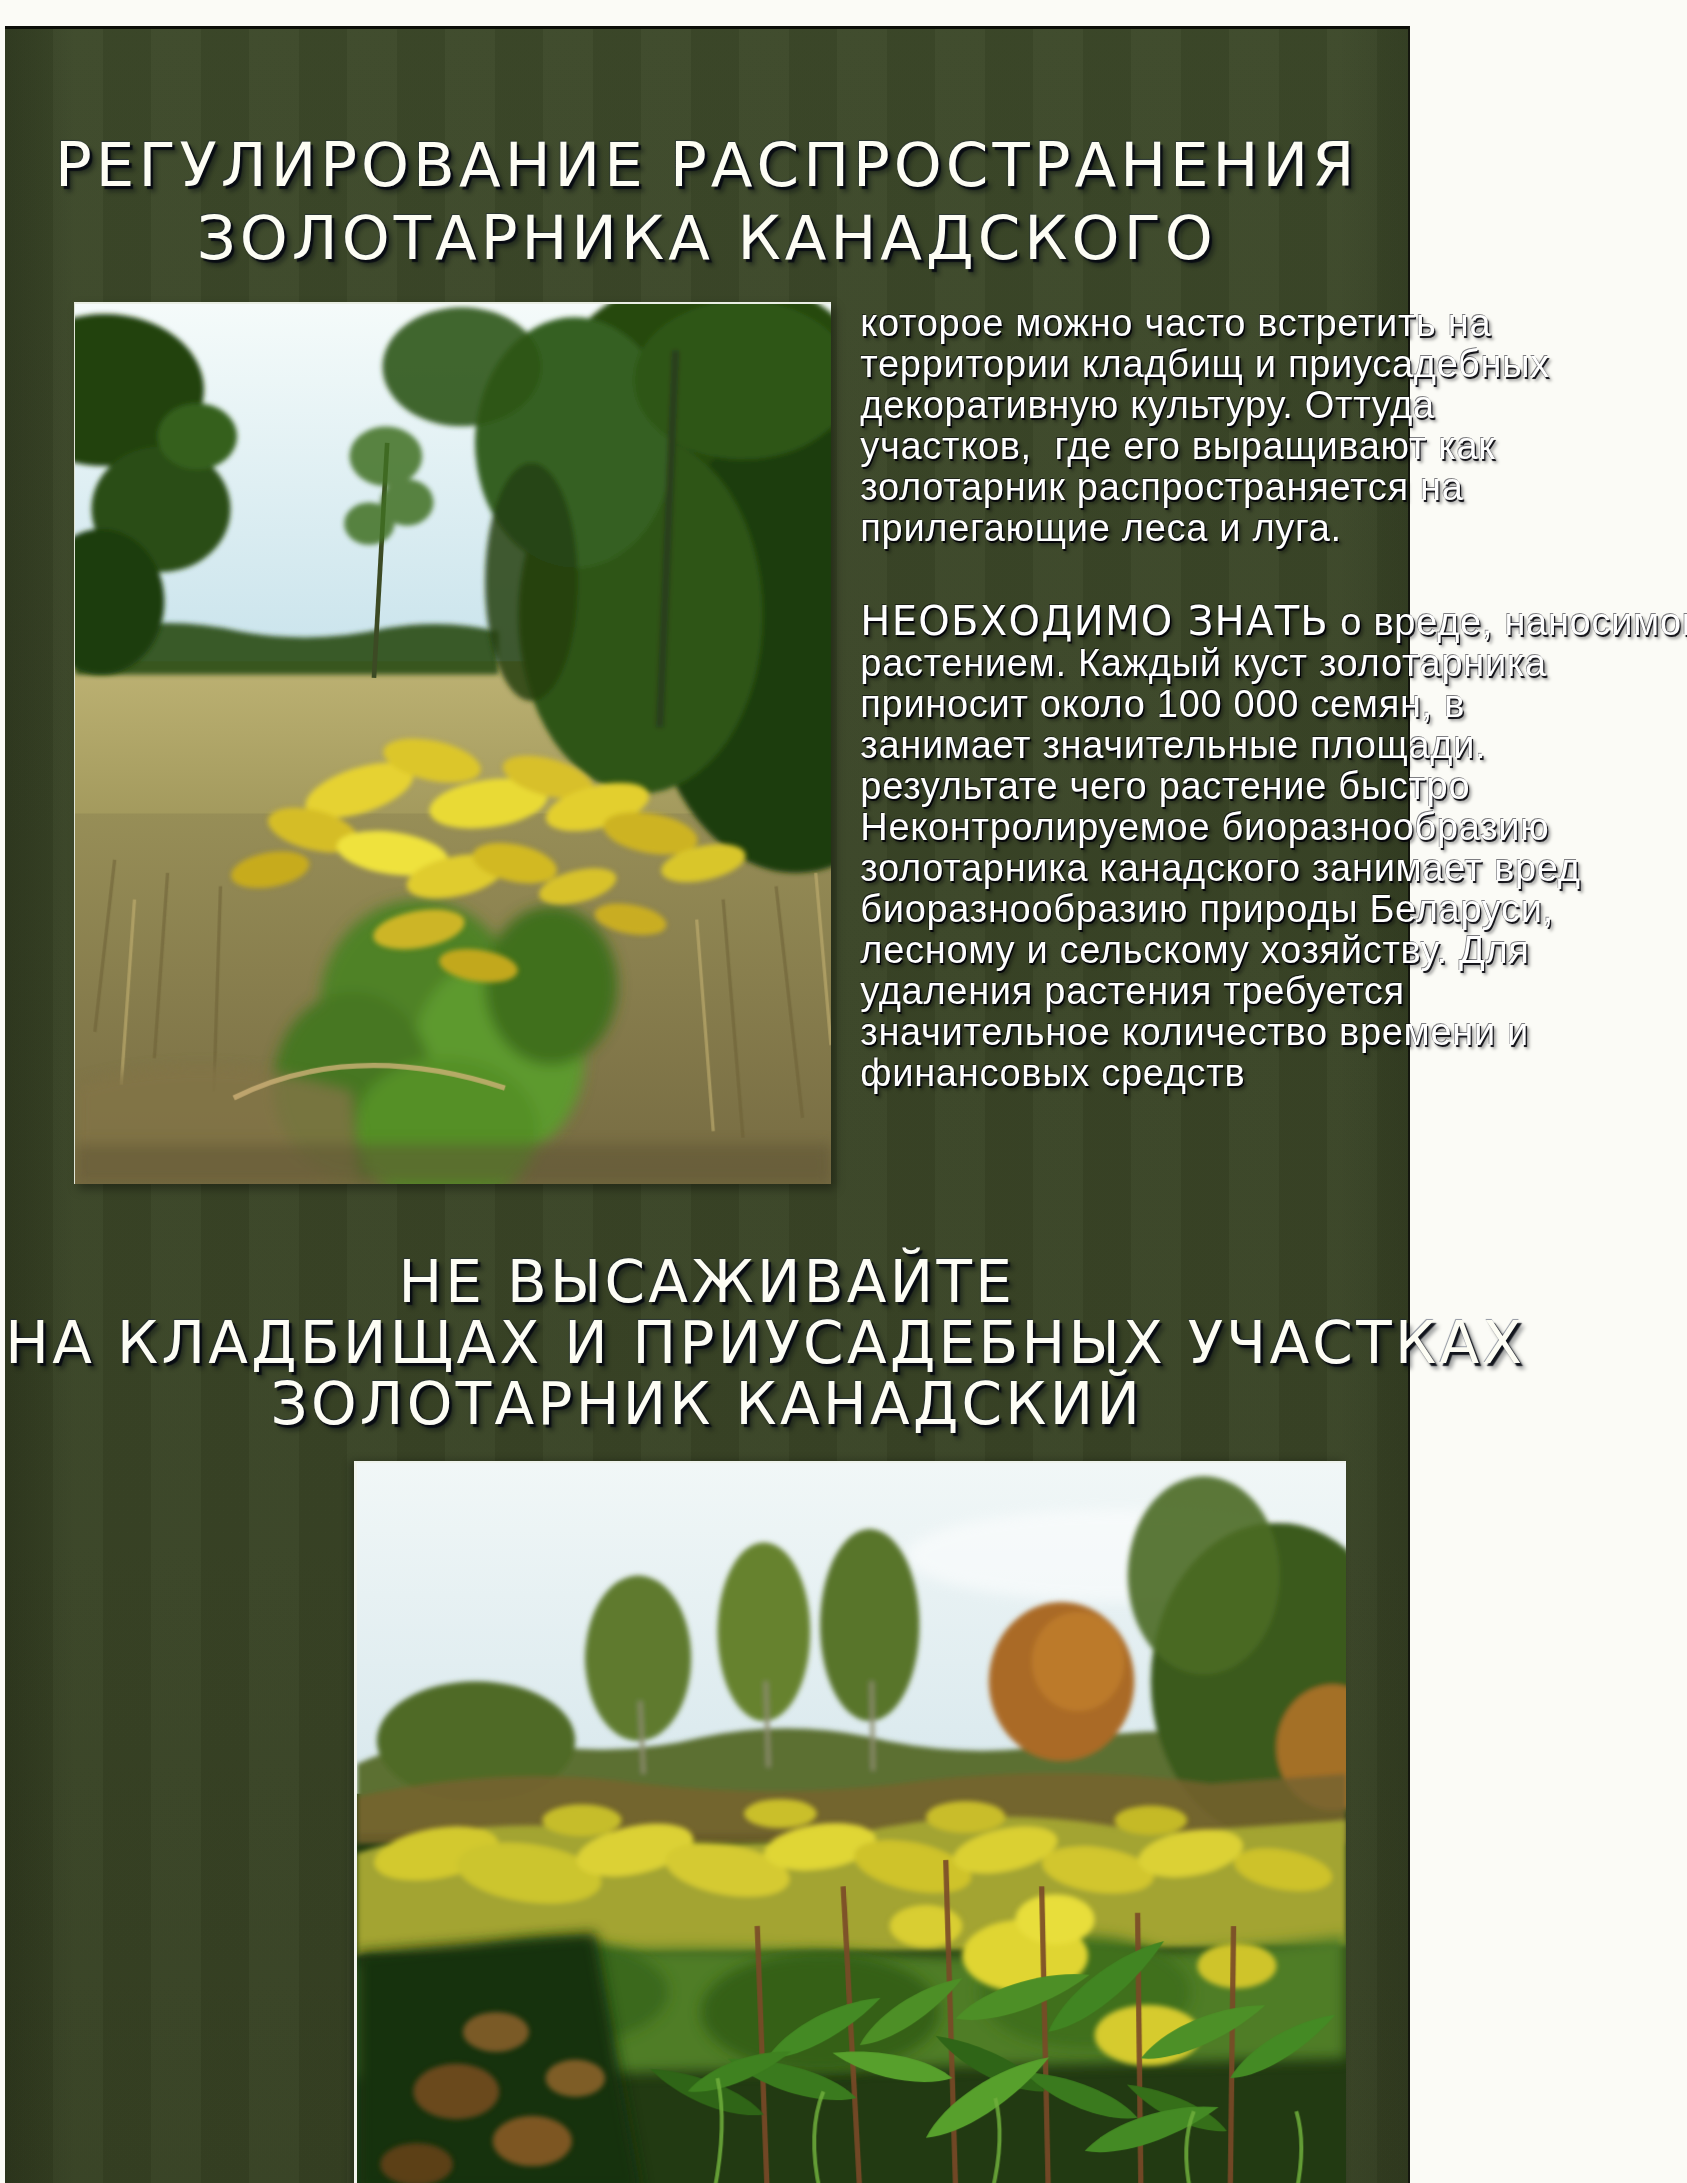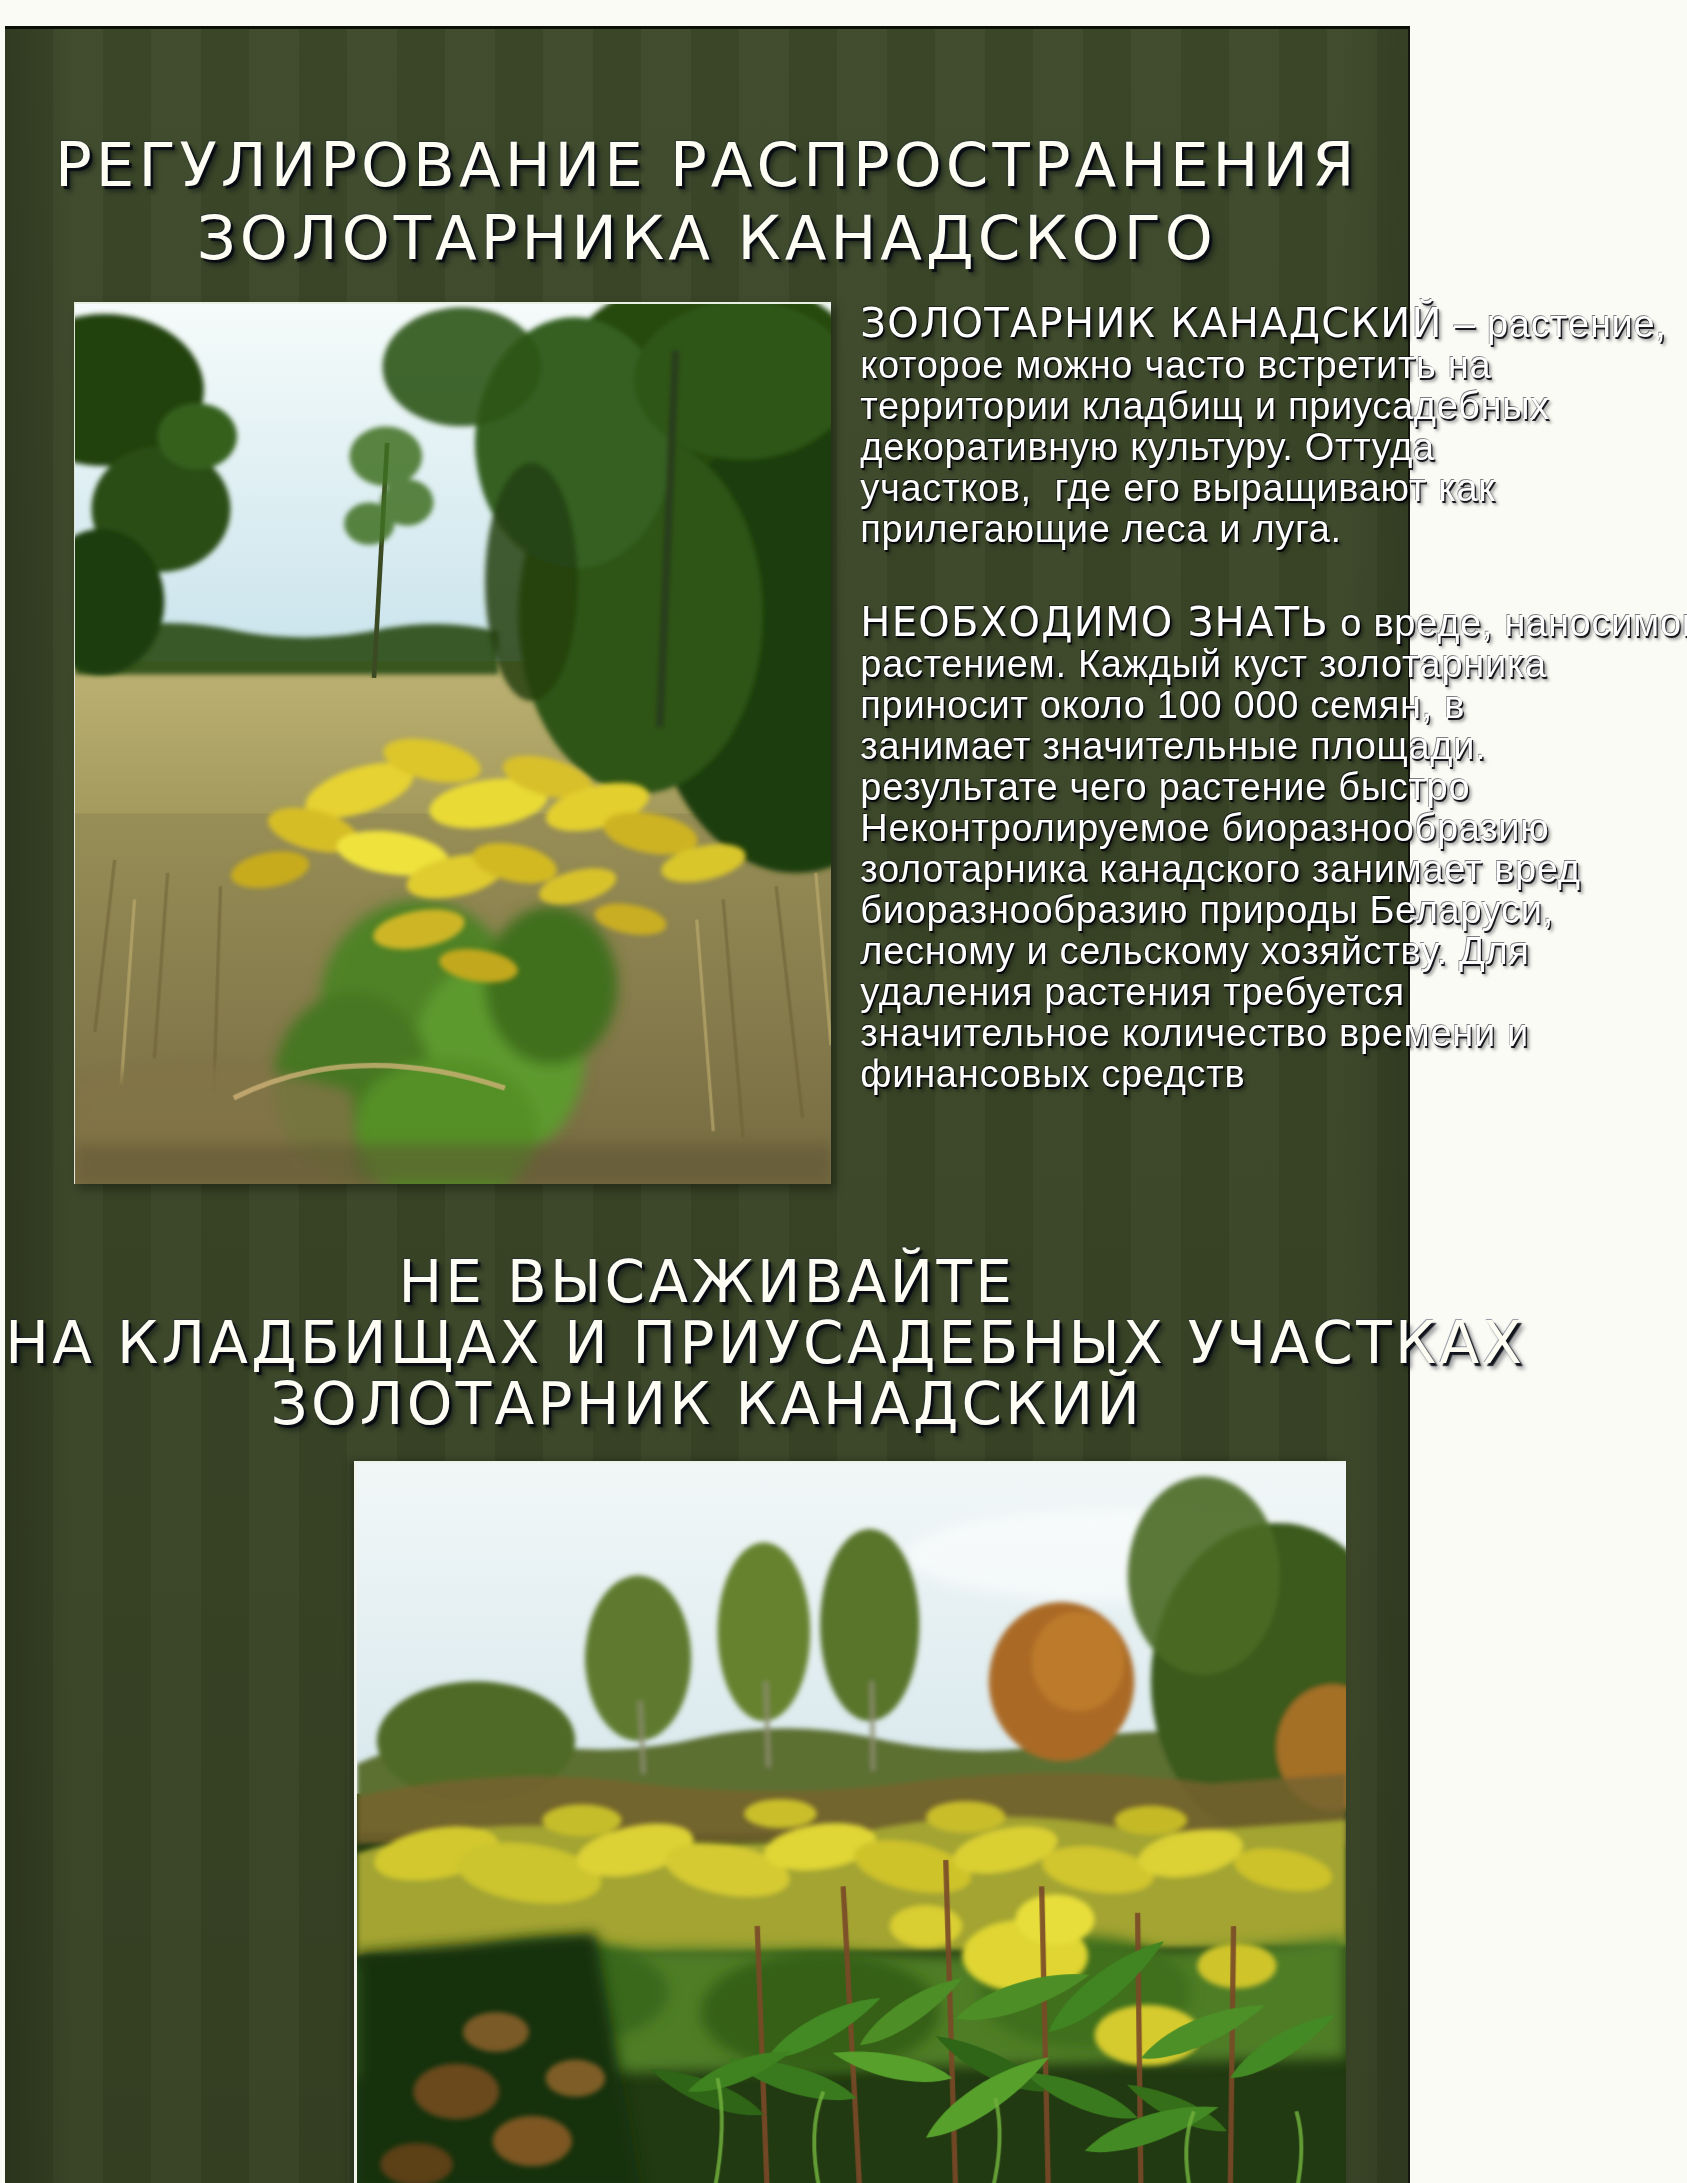--- a/index.html
+++ b/index.html
@@ -134,25 +134,25 @@
           <ellipse cx="840" cy="930" rx="55" ry="22" fill="#c9ad20" transform="rotate(10 840 930)"></ellipse>
         </g>
         <path d="M0,1180 Q200,1120 420,1190 L430,1330 L0,1330 Z" fill="#837547" opacity=".8" filter="url(#b6)"></path>
         <path d="M240,1200 Q420,1110 650,1185" stroke="#cdb177" stroke-width="8" fill="none" opacity=".8"></path>
         <rect y="1270" width="1143" height="60" fill="#5f5534" opacity=".55" filter="url(#b6)"></rect>
       </svg>
     </figure>
 
     <section class="text-col">
       <p class="para">
-        <span class="line"><span class="lead">ЗОЛОТАРНИК КАНАДСКИЙ</span><span> – растение,</span></span>
         <span class="line">которое можно часто встретить на</span>
         <span class="line">территории кладбищ и приусадебных</span>
         <span class="line">декоративную культуру. Оттуда</span>
         <span class="line">участков,&nbsp; где его выращивают как</span>
+        <span class="line">золотарник распространяется на</span>
         <span class="line">прилегающие леса и луга.</span>
       </p>
       <p class="para">
         <span class="line"><span class="lead">НЕОБХОДИМО ЗНАТЬ</span><span> о вреде, наносимом</span></span>
         <span class="line">растением. Каждый куст золотарника</span>
         <span class="line">приносит около 100 000 семян, в</span>
         <span class="line">занимает значительные площади.</span>
         <span class="line">результате чего растение быстро</span>
         <span class="line">Неконтролируемое биоразнообразию</span>
         <span class="line">золотарника канадского занимает вред</span>

